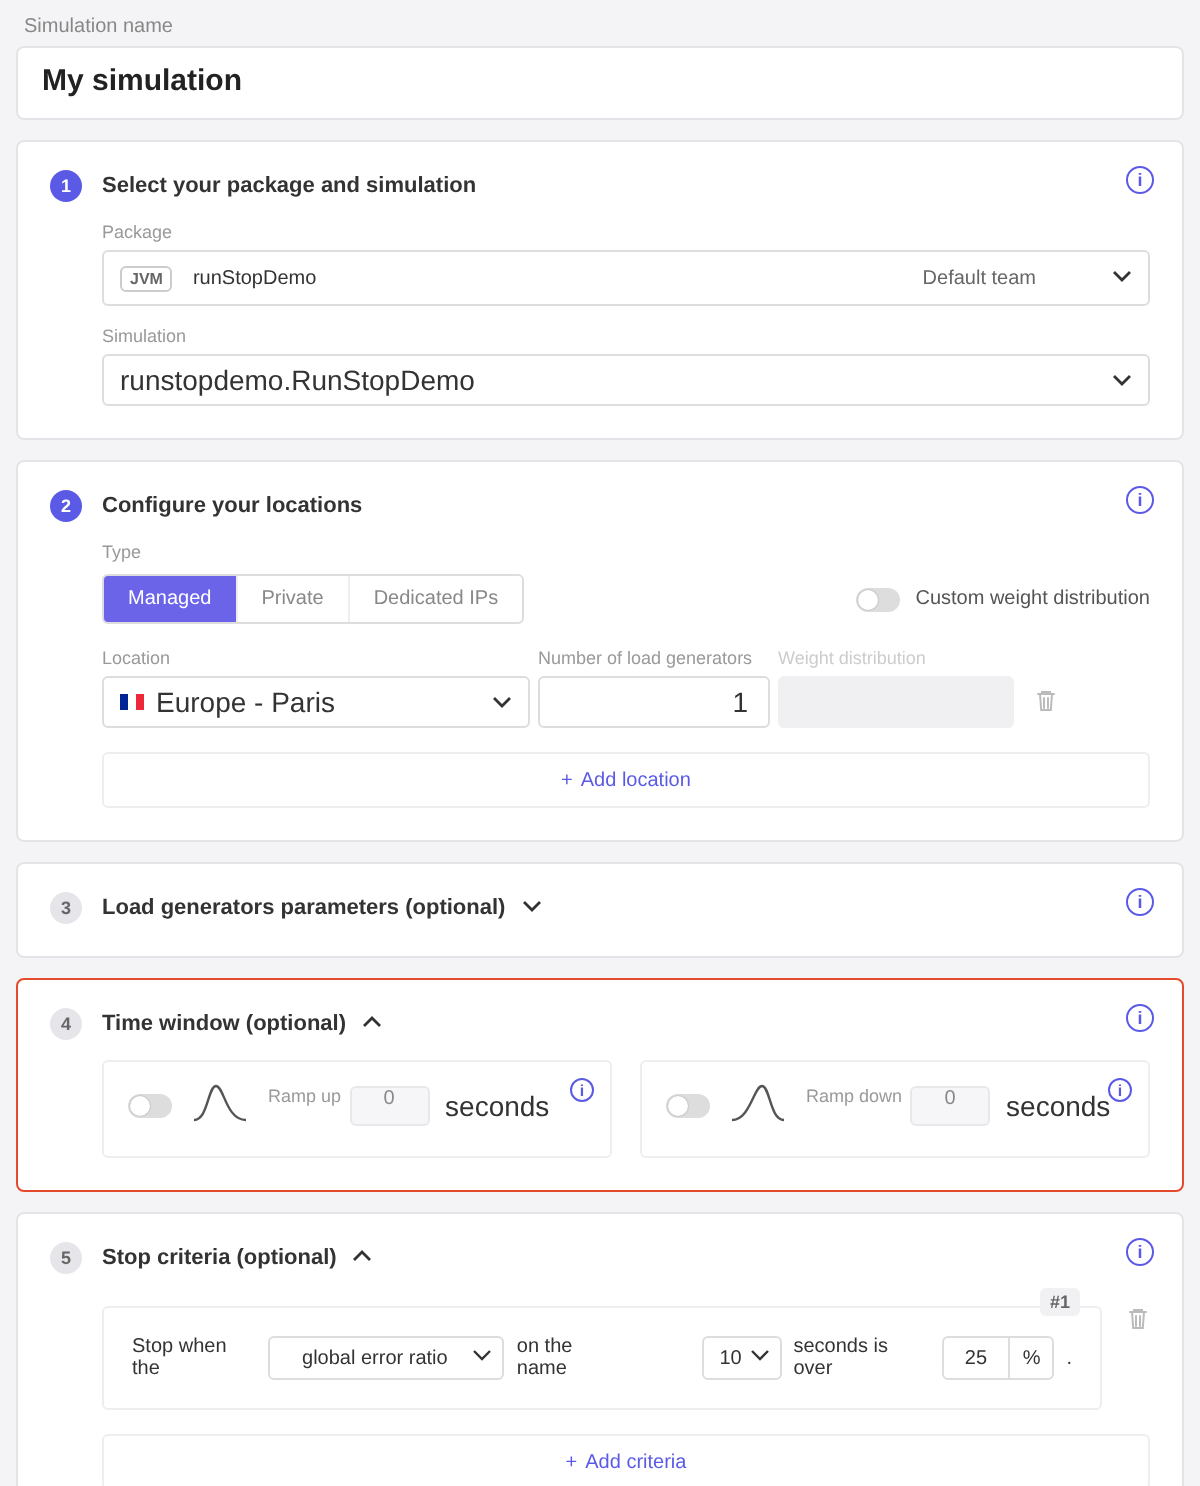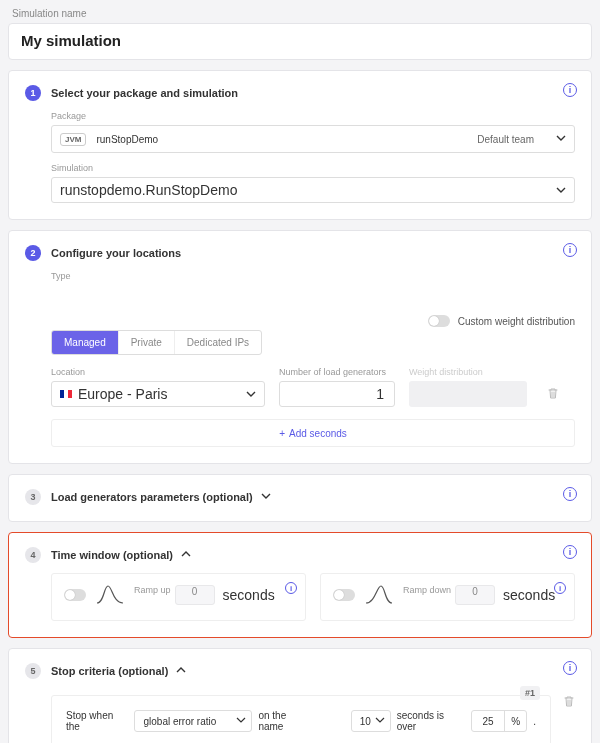--- a/index.html
+++ b/index.html
@@ -58,40 +58,40 @@
     border: 1px solid #ccc; border-radius: 3px;
     font-size: 8px; padding: 1px 4px; color: #666; margin-right: 10px;
     font-weight: 600;
   }
   .pkg-row {
     display: flex; align-items: center;
     border: 1px solid #ddd; border-radius: 3px; height: 28px;
     padding: 0 8px;
   }
   .pkg-row .name { flex: 1; font-size: 10px; }
-  .pkg-row .team { font-size: 10px; color: #666; margin-right: 22px; }
+  .pkg-row .team { font-size: 10px; color: #666; margin-right: 38px; }
   .pkg-row .chev { color: #333; }
   .segmented {
-    display: inline-flex; border: 1px solid #ddd; border-radius: 3px; overflow: hidden; margin-top: 43px;
+    display: inline-flex; border: 1px solid #ddd; border-radius: 3px; overflow: hidden;
   }
   .segmented .seg {
     padding: 6px 12px; font-size: 10px; color: #888; cursor: pointer;
     border-right: 1px solid #eee;
   }
   .segmented .seg:last-child { border-right: 0; }
   .segmented .seg.active { background: #6b63e8; color: #fff; }
   .toggle-row { display: flex; align-items: center; gap: 8px; font-size: 10px; color: #555; }
   .toggle {
     width: 22px; height: 12px; border-radius: 10px; background: #ddd; position: relative;
   }
   .toggle::after {
     content: ""; position: absolute; width: 10px; height: 10px; background: #fff;
     border-radius: 50%; top: 1px; left: 1px; box-shadow: 0 0 1px rgba(0,0,0,.3);
   }
-  .loc-grid { display: flex; gap: 14px; align-items: flex-end; margin-top: 2px; }
+  .loc-grid { display: flex; gap: 4px; align-items: flex-end; margin-top: 2px; }
   .col { display: flex; flex-direction: column; }
   .loc-select { width: 214px; }
   .num-input { width: 116px; text-align: right; padding-right: 10px; }
   .wd-box { width: 118px; height: 26px; background: #f0f0f2; border-radius: 3px; }
   .trash { color: #bbb; font-size: 12px; margin-left: 6px; margin-bottom: 4px; }
   .add-row {
     border: 1px solid #eee; border-radius: 3px; height: 28px;
     display: flex; align-items: center; justify-content: center;
     color: #5a5ae6; font-size: 10px; margin-top: 12px; gap: 4px;
   }
@@ -230,21 +230,21 @@
         <div class="wd-box"></div>
       </div>
       <span class="trash">
         <svg width="12" height="13" viewBox="0 0 12 13">
             <path d="M2 3h8M4 3V2h4v1M3 3l.6 8h4.8L9 3M5 5v5M7 5v5" stroke="#bbb" stroke-width="1" fill="none" stroke-linecap="round"></path>
           </svg>
       </span>
     </div>
     <div class="add-row">
       <span>+</span>
-      <span>Add seconds</span>
+      <span>Add location</span>
     </div>
   </div>
 </div>
 
 <div class="card">
   <span class="info-icon">i</span>
   <div class="card-header collapsed">
     <span class="step-badge gray">3</span>
     <span>Load generators parameters (optional)</span>
     <span class="chev-sm" style="margin-left:8px;"><svg class="chevsvg" viewBox="0 0 10 10">
@@ -307,21 +307,21 @@
     <span>Stop criteria (optional)</span>
     <span class="chev-sm" style="margin-left:8px;"><svg class="chevsvg" viewBox="0 0 10 10">
           <path d="M1 7l4-4 4 4" stroke="#333" stroke-width="1.4" fill="none"></path>
         </svg></span>
   </div>
   <div style="padding-left:26px;">
     <div class="stop-wrap">
       <div class="stop-box" style="flex:1;">
         <span class="badge">#1</span>
         <span>Stop when the</span>
-        <span class="mini-select" style="width:120px;">
+        <span class="mini-select" style="width:120px;justify-content:center;">
           <span>global error ratio</span>
           <span class="chev"><svg class="chevsvg" viewBox="0 0 10 10">
                 <path d="M1 3l4 4 4-4" stroke="#333" stroke-width="1.2" fill="none"></path>
               </svg></span>
         </span>
         <span>on the name</span>
         <span class="mini-select" style="width:40px;margin-left:32px;">
           <span>10</span>
           <span class="chev"><svg class="chevsvg" viewBox="0 0 10 10">
                 <path d="M1 3l4 4 4-4" stroke="#333" stroke-width="1.2" fill="none"></path>

